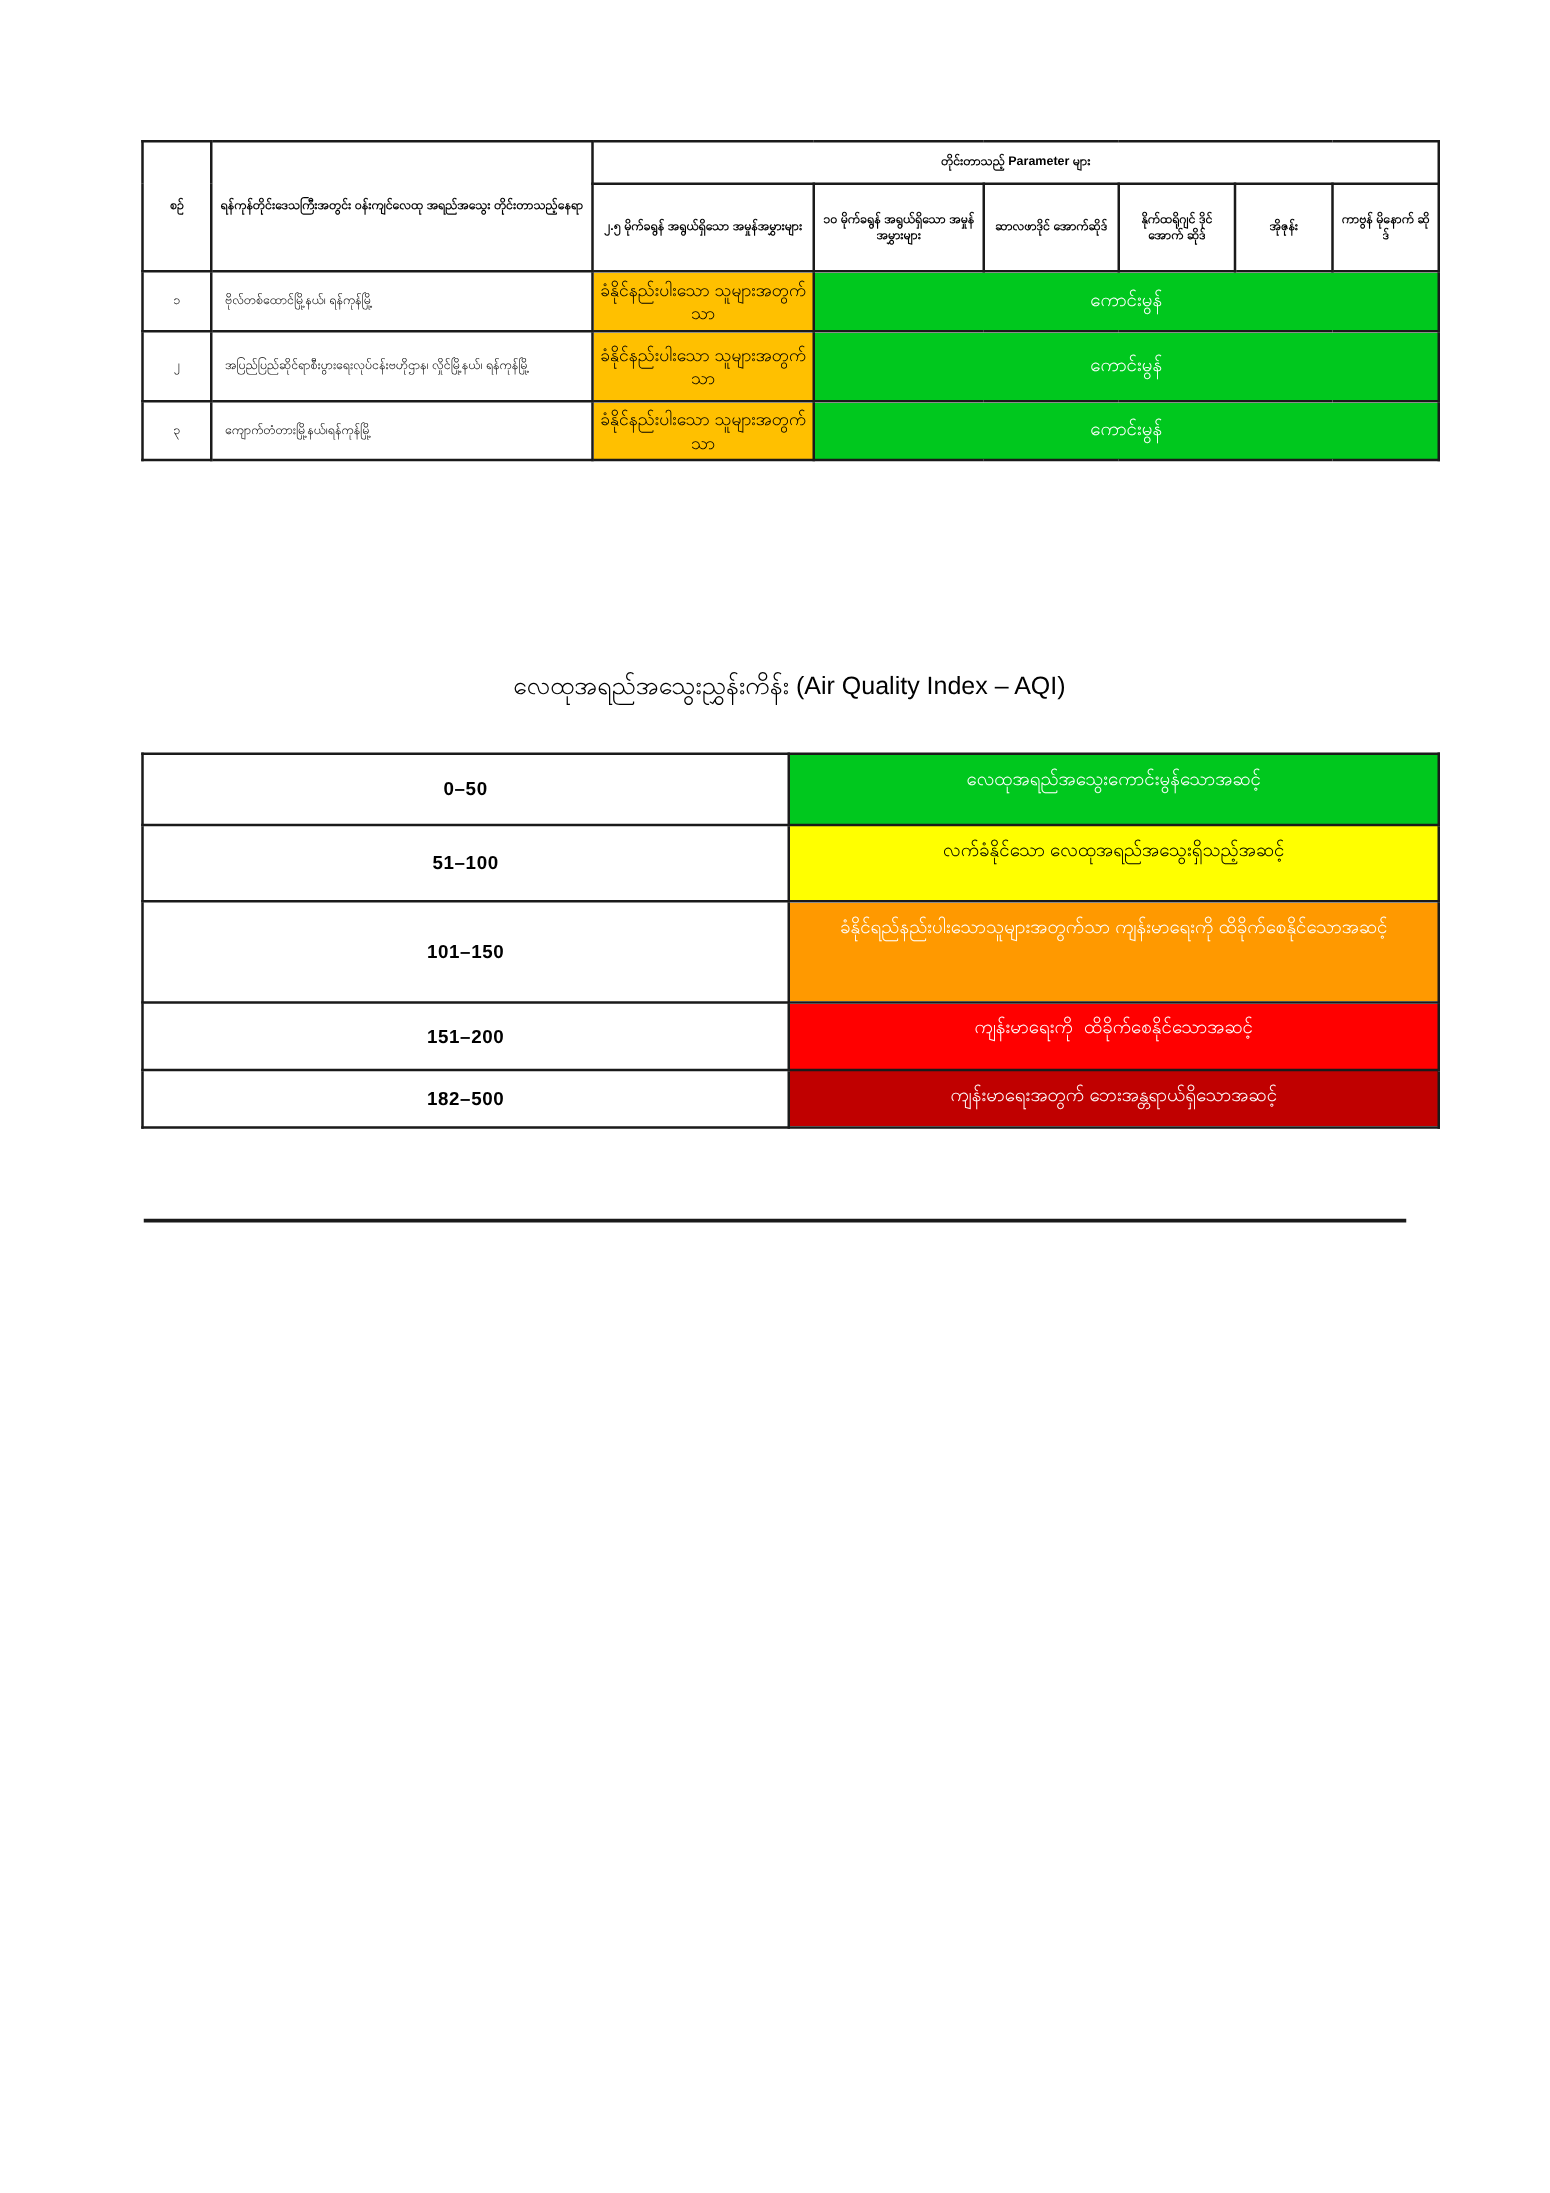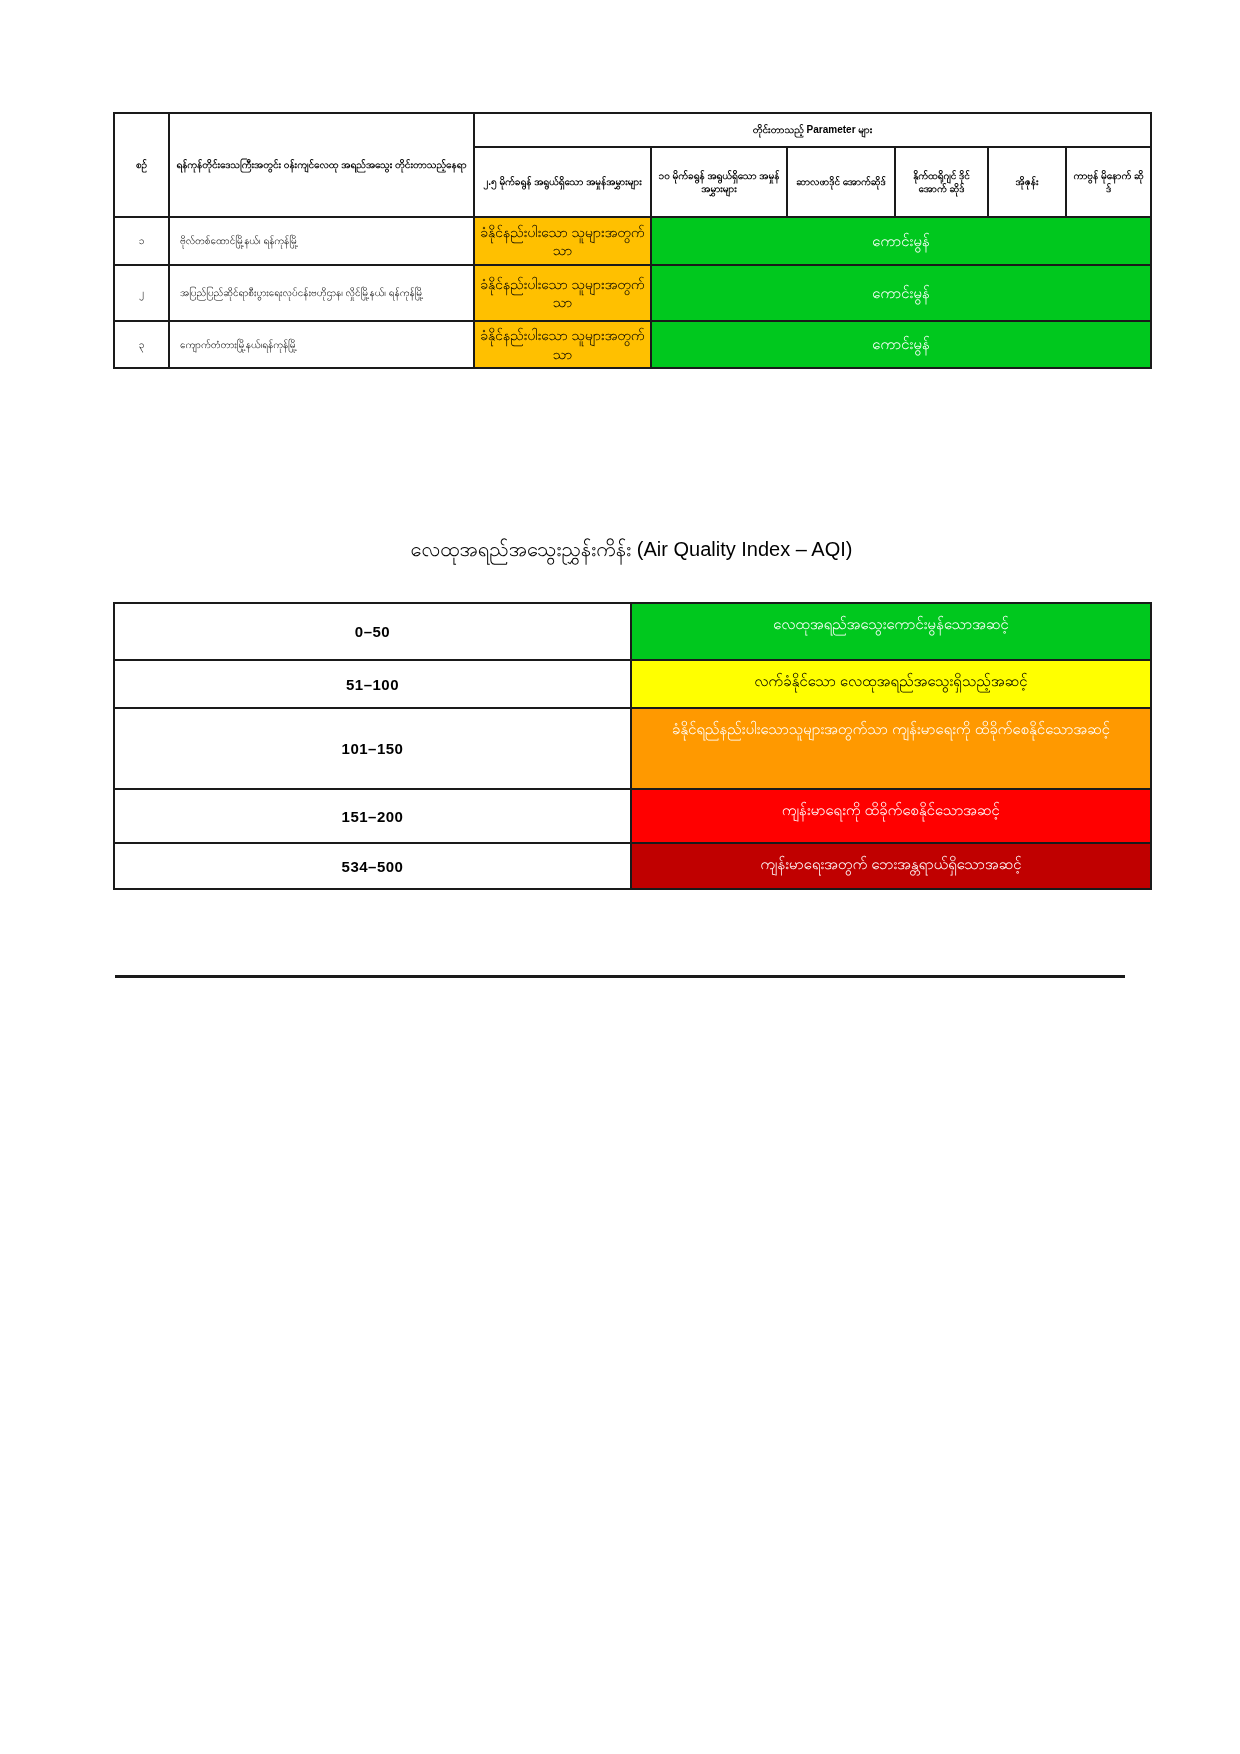--- a/index.html
+++ b/index.html
@@ -89,21 +89,21 @@
     letter-spacing: 0.5px;
   }
   #aqi-table td.label {
     text-align: center;
     vertical-align: top;
     font-size: 15px;
     line-height: 1.9;
     padding: 6px 18px 0 18px;
   }
   #aqi-table .row-a { height: 57px; padding-left: 28px; }
-  #aqi-table .row-b { height: 48px; }
+  #aqi-table .row-b { height: 61px; }
   #aqi-table .row-c { height: 81px; }
   #aqi-table .row-d { height: 54px; }
   #aqi-table .row-e { height: 48px; }
   #aqi-table .row-f { height: 46px; }
 
   
   #divider-line {
     left: 115px;
     top: 975px;
     width: 1010px;
@@ -175,22 +175,22 @@
   <tr class="row-b">
     <td class="range">51–100</td>
     <td class="label" style="background-color: rgb(255, 255, 0); color: rgb(0, 0, 0);">လက်ခံနိုင်သော လေထုအရည်အသွေးရှိသည့်အဆင့်</td>
   </tr>
   <tr class="row-c">
     <td class="range">101–150</td>
     <td class="label" style="background-color: rgb(255, 153, 0); color: rgb(255, 255, 255);">ခံနိုင်ရည်နည်းပါးသောသူများအတွက်သာ  ကျန်းမာရေးကို ထိခိုက်စေနိုင်သောအဆင့်</td>
   </tr>
   <tr class="row-d">
     <td class="range">151–200</td>
-    <td class="label" style="background-color: rgb(255, 0, 0); color: rgb(255, 255, 255);">ကျန်းမာရေးကို ထိခိုက်စေနိုင်သောအဆင့်</td>
+    <td class="label" style="background-color: rgb(255, 0, 0); color: rgb(255, 255, 255); font-family: Liberation Mono, monospace;">ကျန်းမာရေးကို ထိခိုက်စေနိုင်သောအဆင့်</td>
   </tr>
   <tr class="row-f">
-    <td class="range">534–500</td>
+    <td class="range">182–500</td>
     <td class="label" style="background-color: rgb(192, 0, 0); color: rgb(255, 255, 255);">ကျန်းမာရေးအတွက် ဘေးအန္တရာယ်ရှိသောအဆင့်</td>
   </tr>
 </tbody>
   </table>
 
 <div id="divider-line" class="abs"></div>
 
 </body></html>

